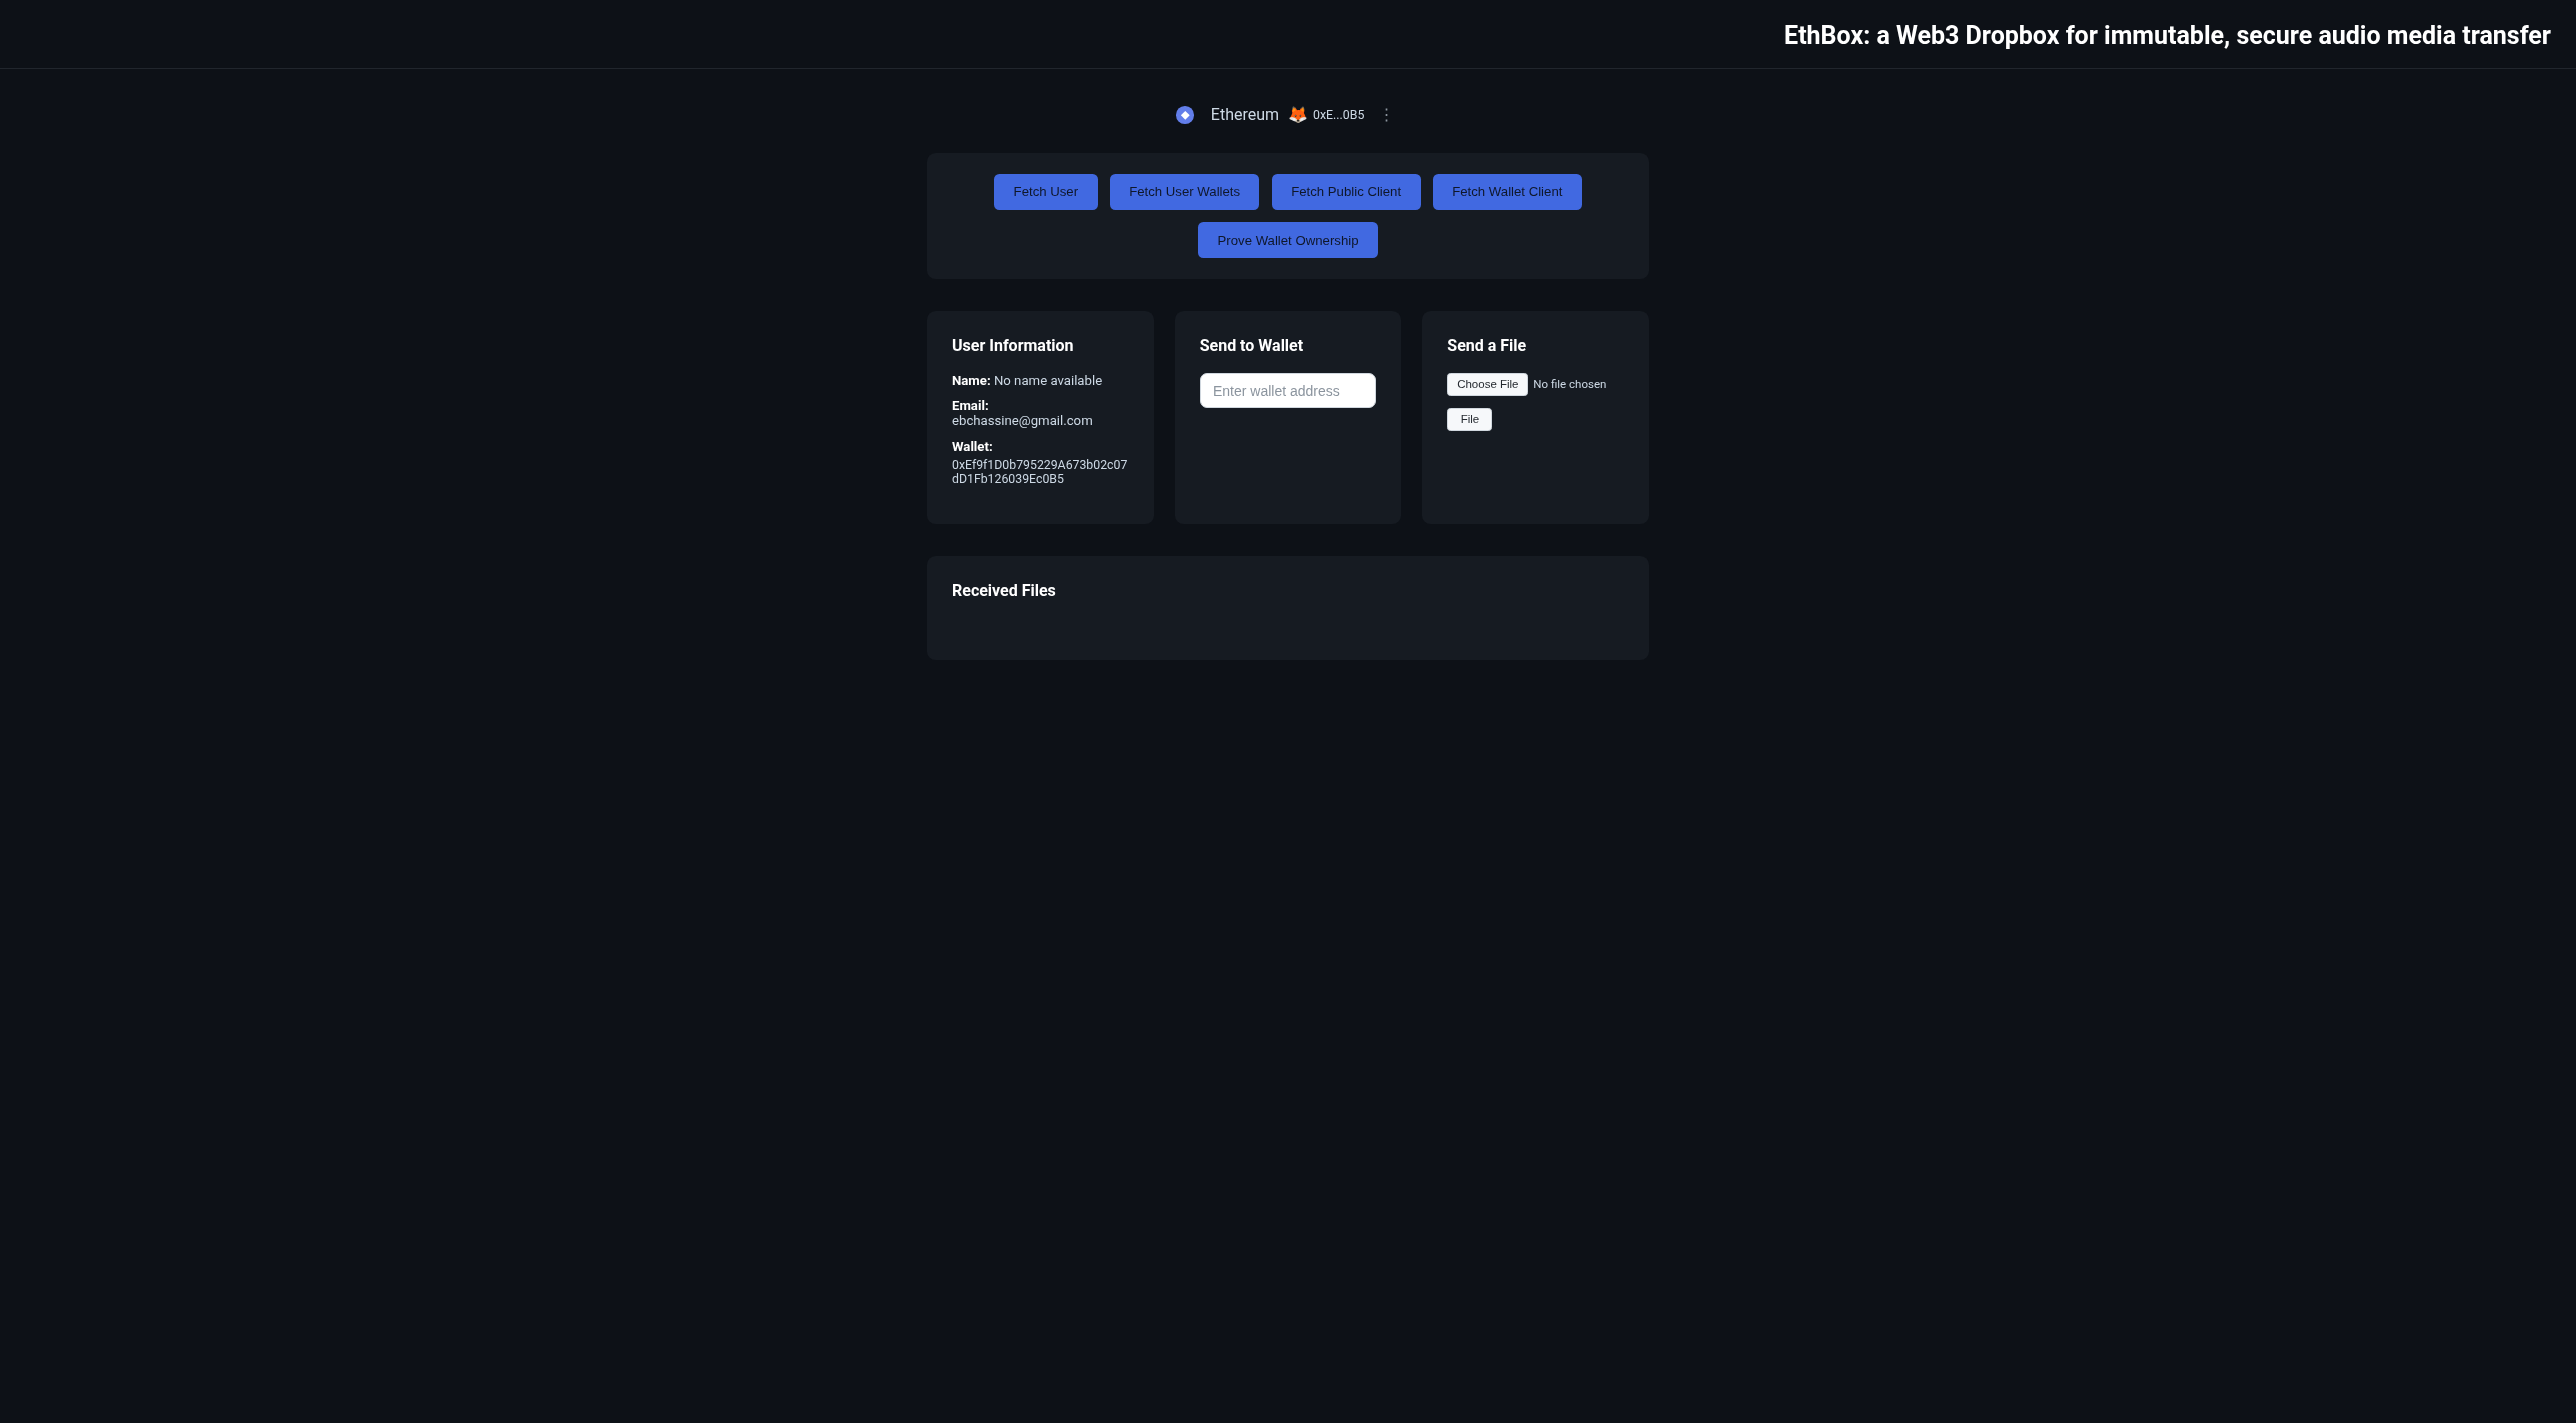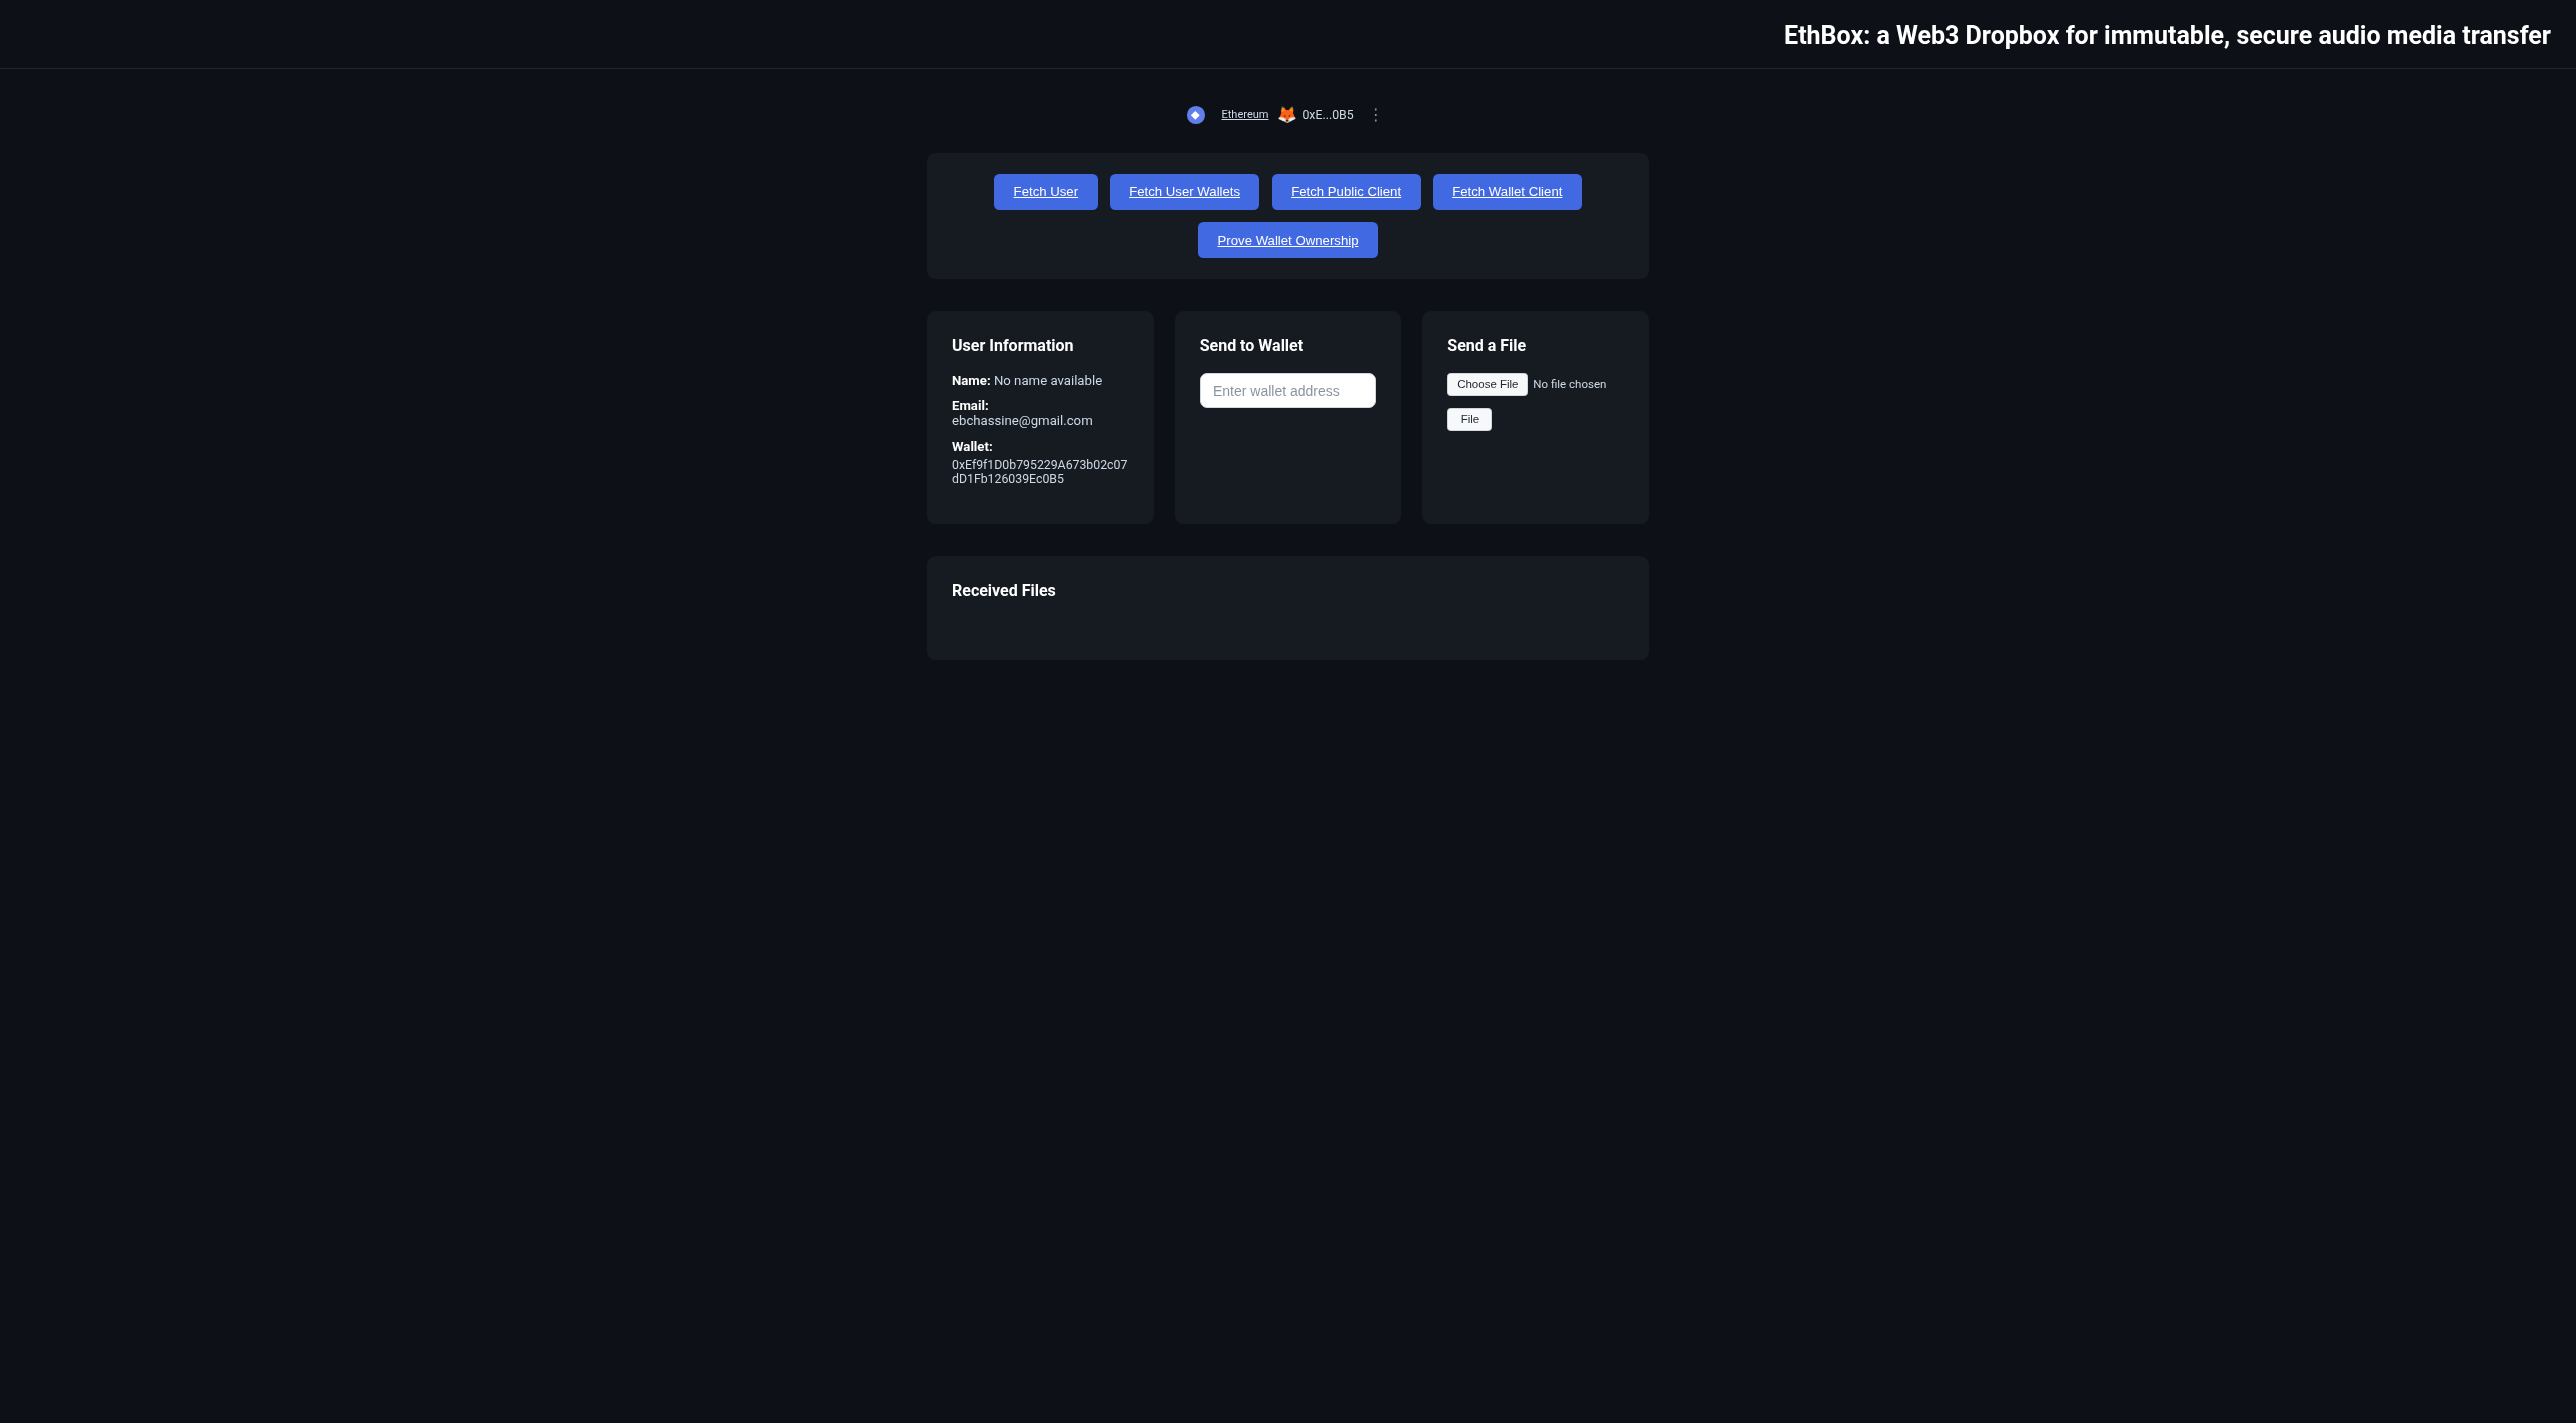--- a/index.html
+++ b/index.html
@@ -39,23 +39,22 @@
       display: flex;
       align-items: center;
       gap: 8.8px;
       margin-bottom: 26.4px;
     }
 
     .wallet-network {
       display: flex;
       align-items: center;
       gap: 17px;
-      font-size: 11px;
-      color: #cdd9e5;
-      text-decoration: underline;
+      font-size: 16px;
+      color: #cdd9e5;
     }
 
     .ethereum-icon {
       width: 17.6px;
       height: 17.6px;
       background: #627eea;
       border-radius: 50%;
       display: flex;
       align-items: center;
       justify-content: center;
@@ -89,29 +88,28 @@
       gap: 12.3px;
       flex-wrap: wrap;
       justify-content: center;
       margin-bottom: 32px;
       width: 722px;
       max-width: 100%;
     }
 
     .action-btn {
       background-color: #4169e1;
-      color: #ffffff;
+      color: #0f172a;
       border: none;
       border-radius: 5.3px;
       padding: 10.6px 19.4px;
       font-size: 13.2px;
       font-weight: 500;
       cursor: pointer;
       white-space: nowrap;
-      text-decoration: underline;
     }
 
     .cards-row {
       display: flex;
       gap: 21px;
       width: 722px;
       max-width: 100%;
       margin-bottom: 32px;
       flex-wrap: wrap;
     }

